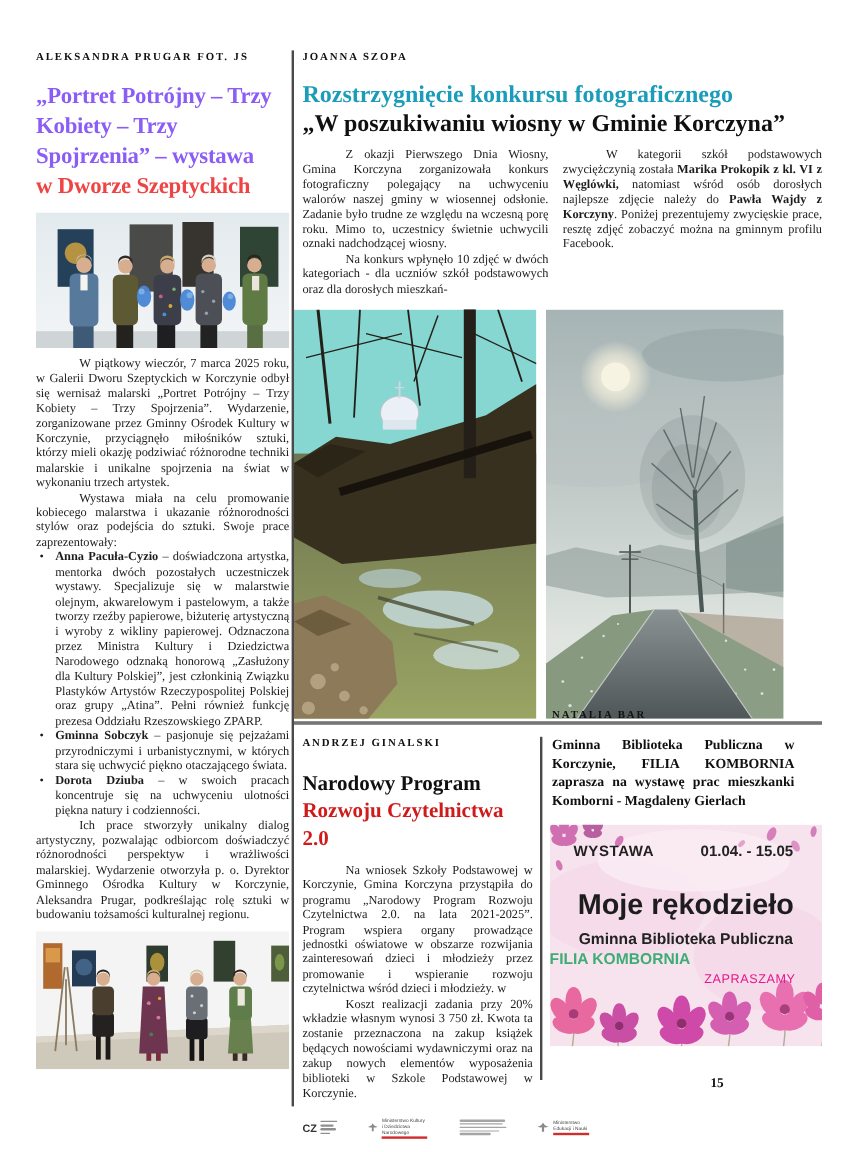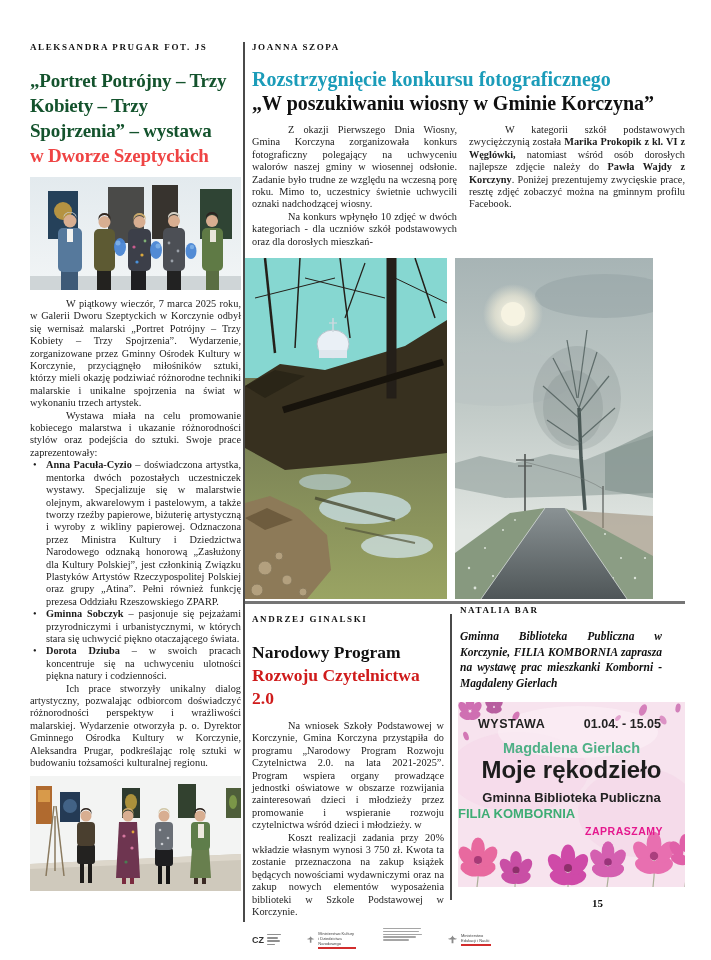--- a/index.html
+++ b/index.html
@@ -9,64 +9,64 @@
     overflow:hidden;
   }
   .abs{position:absolute;}
   .byline{
     font-size:9px;font-weight:700;letter-spacing:1.6px;color:#111;
     font-family:"Liberation Serif","DejaVu Serif",serif;
   }
   
   .hl{font-weight:700;margin:0;}
   .hl-left{font-size:19px;line-height:25px;letter-spacing:-0.2px;}
-  .hl-left .green{color:#14532d;}
+  .hl-left .green{color:#8b5cf6;}
   .hl-left .black{display:block;color:#ef4444;}
   .hl-right{font-size:20px;line-height:24px;}
   .hl-right .teal{display:block;color:#1b9cb9;}
   .hl-right .black{display:block;color:#101010;}
   .hl-mid{font-size:17.5px;line-height:23px;}
   .hl-mid .black{display:block;color:#101010;}
   .hl-mid .red{display:block;color:#cf1b1b;}
   
   .bodytext{font-size:10.3px;line-height:12.4px;text-align:justify;color:#1c1c1c;}
   .bodytext p{margin:0;text-indent:36px;}
   .bodytext p.noind{text-indent:0;}
   ul.artists{list-style:none;margin:0;padding:0;}
   ul.artists li{position:relative;padding-left:16px;text-align:justify;}
   ul.artists li::before{content:"•";position:absolute;left:3px;top:0;}
-  .intro-bold{font-size:11.5px;line-height:15.5px;font-weight:700;text-align:justify;color:#101010;font-style:italic;}
+  .intro-bold{font-size:11.5px;line-height:15.5px;font-weight:700;text-align:justify;color:#101010;}
   
   .vrule{width:1.5px;background:#4a4a4a;}
   .hrule{background:#757575;}
   
   .photo{display:block;}
   .photo-row{display:flex;gap:8px;margin-top:10px;}
   
-  .logos{display:flex;gap:25px;margin-top:8px;height:26px;
+  .logos{display:flex;align-items:center;gap:25px;margin-top:8px;height:26px;
          font-family:"Liberation Sans","DejaVu Sans",sans-serif;}
   .logo-item{display:flex;align-items:center;gap:3px;}
   .logo-cz{font-weight:700;font-size:9px;color:#333;line-height:8px;}
   .logo-bars{display:flex;flex-direction:column;gap:1.5px;}
   .logo-bars i{display:block;height:1.8px;background:#8f8f8f;border-radius:1px;}
   .logo-text{font-size:4px;line-height:5px;color:#444;}
   .logo-redbar{height:2px;background:#d22d2d;margin-top:1px;}
   .fineprint i{display:block;height:1.6px;background:#a5a5a5;margin:1.3px 0;border-radius:1px;}
   
   .flyer{position:relative;width:227px;height:185px;margin-top:11px;overflow:hidden;
          font-family:"Liberation Sans","DejaVu Sans",sans-serif;}
   .flyer .bgart{position:absolute;left:0;top:0;}
   .flyer .txt{position:absolute;z-index:2;white-space:nowrap;}
   .f-wystawa{left:20px;top:15px;font-size:12.5px;font-weight:700;color:#222;letter-spacing:.5px;}
   .f-dates{right:24px;top:15px;font-size:12.5px;font-weight:700;color:#222;}
   .f-artist{left:0;right:0;top:38px;text-align:center;font-size:14.5px;font-weight:700;color:#4fb086;}
   .f-title{left:0;right:0;top:54px;text-align:center;font-size:24px;font-weight:700;color:#1d1d1d;}
   .f-lib{left:0;right:0;top:88px;text-align:center;font-size:13px;font-weight:700;color:#222;}
   .f-filia{left:0;right:0;top:104px;text-align:left;font-size:13px;font-weight:700;color:#3eac74;}
-  .f-cta{right:22px;top:123px;font-size:10.5px;font-weight:700;color:#e5188e;letter-spacing:.5px;text-align:center;}
+  .f-cta{right:22px;top:123px;font-size:10.5px;font-weight:400;color:#e5188e;letter-spacing:.5px;text-align:center;}
   .page-num{font-size:11px;font-weight:700;color:#111;}
 </style>
 </head>
 <body>
 
 <div class="abs" style="left:30px;top:42px;width:211px;">
   <div class="byline">ALEKSANDRA PRUGAR FOT. JS</div>
   <h1 class="hl hl-left" style="margin-top:16px;">
     <span class="green">„Portret Potrójny – Trzy Kobiety – Trzy Spojrzenia” – wystawa</span>
     <span class="black">w Dworze Szeptyckich</span>
@@ -392,21 +392,21 @@
         <div class="logo-text">Ministerstwo</div>
         <div class="logo-text">Edukacji i Nauki</div>
         <div class="logo-redbar" style="width:30px;"></div>
       </div>
     </div>
   </div>
 </div>
 
 <div class="abs vrule" style="left:450px;top:614px;height:286px;"></div>
 
-<div class="abs" style="left:458px;top:605px;width:204px;">
+<div class="abs" style="left:458px;top:590px;width:204px;">
   <div class="byline" style="padding-left:2px;">NATALIA BAR</div>
   <div class="intro-bold" style="margin-top:14px;padding-left:2px;">Gminna Biblioteka Publiczna w Korczynie, FILIA KOMBORNIA zaprasza na wystawę prac mieszkanki Komborni - Magdaleny Gierlach</div>
 
   <div class="flyer">
     <svg class="bgart" width="227" height="185" viewBox="0 0 227 185">
       <defs>
         <g id="fl">
           <ellipse cx="0" cy="-9" rx="5.5" ry="9"></ellipse>
           <ellipse cx="8.6" cy="-2.8" rx="5.5" ry="9" transform="rotate(72)"></ellipse>
           <ellipse cx="5.3" cy="7.3" rx="5.5" ry="9" transform="rotate(144)"></ellipse>
@@ -445,21 +445,20 @@
       <use href="#fl" transform="translate(110,166) scale(1.3)" fill="#cf4aa8"></use>
       <circle cx="110" cy="166" r="4" fill="#8e2f6b"></circle>
       <use href="#fl" transform="translate(150,160) scale(1.15)" fill="#d45fb0"></use>
       <circle cx="150" cy="160" r="3.8" fill="#99347a"></circle>
       <use href="#fl" transform="translate(196,154) scale(1.35)" fill="#e86fb0"></use>
       <circle cx="196" cy="154" r="4.2" fill="#aa3f7e"></circle>
       <use href="#fl" transform="translate(227,150) scale(1.0)" fill="#e060a8"></use>
     </svg>
     <div class="txt f-wystawa">WYSTAWA</div>
     <div class="txt f-dates">01.04. - 15.05</div>
-    <div class="txt f-artist">Magdalena Gierlach</div>
     <div class="txt f-title">Moje rękodzieło</div>
     <div class="txt f-lib">Gminna Biblioteka Publiczna</div>
     <div class="txt f-filia">FILIA KOMBORNIA</div>
     <div class="txt f-cta">ZAPRASZAMY</div>
   </div>
 </div>
 
 <div class="abs page-num" style="left:592px;top:897px;">15</div>
 
 </body></html>

